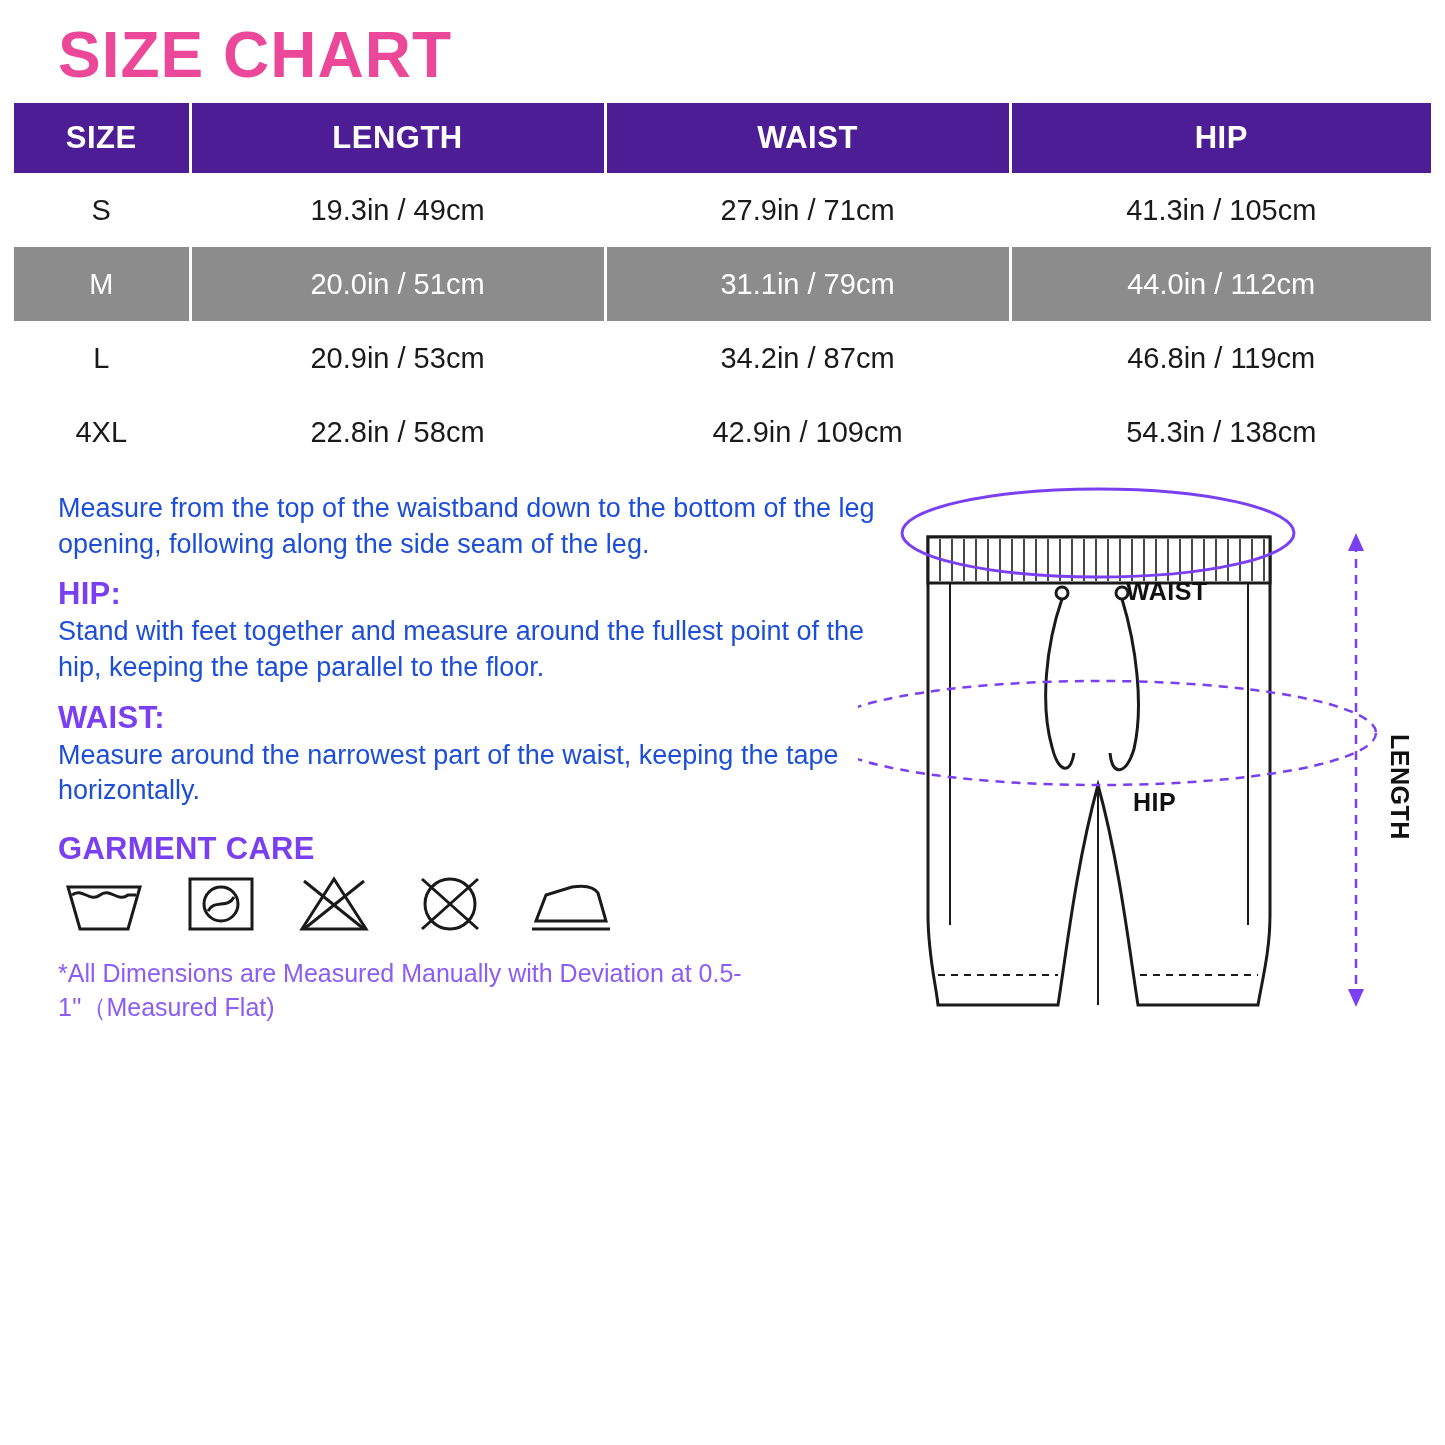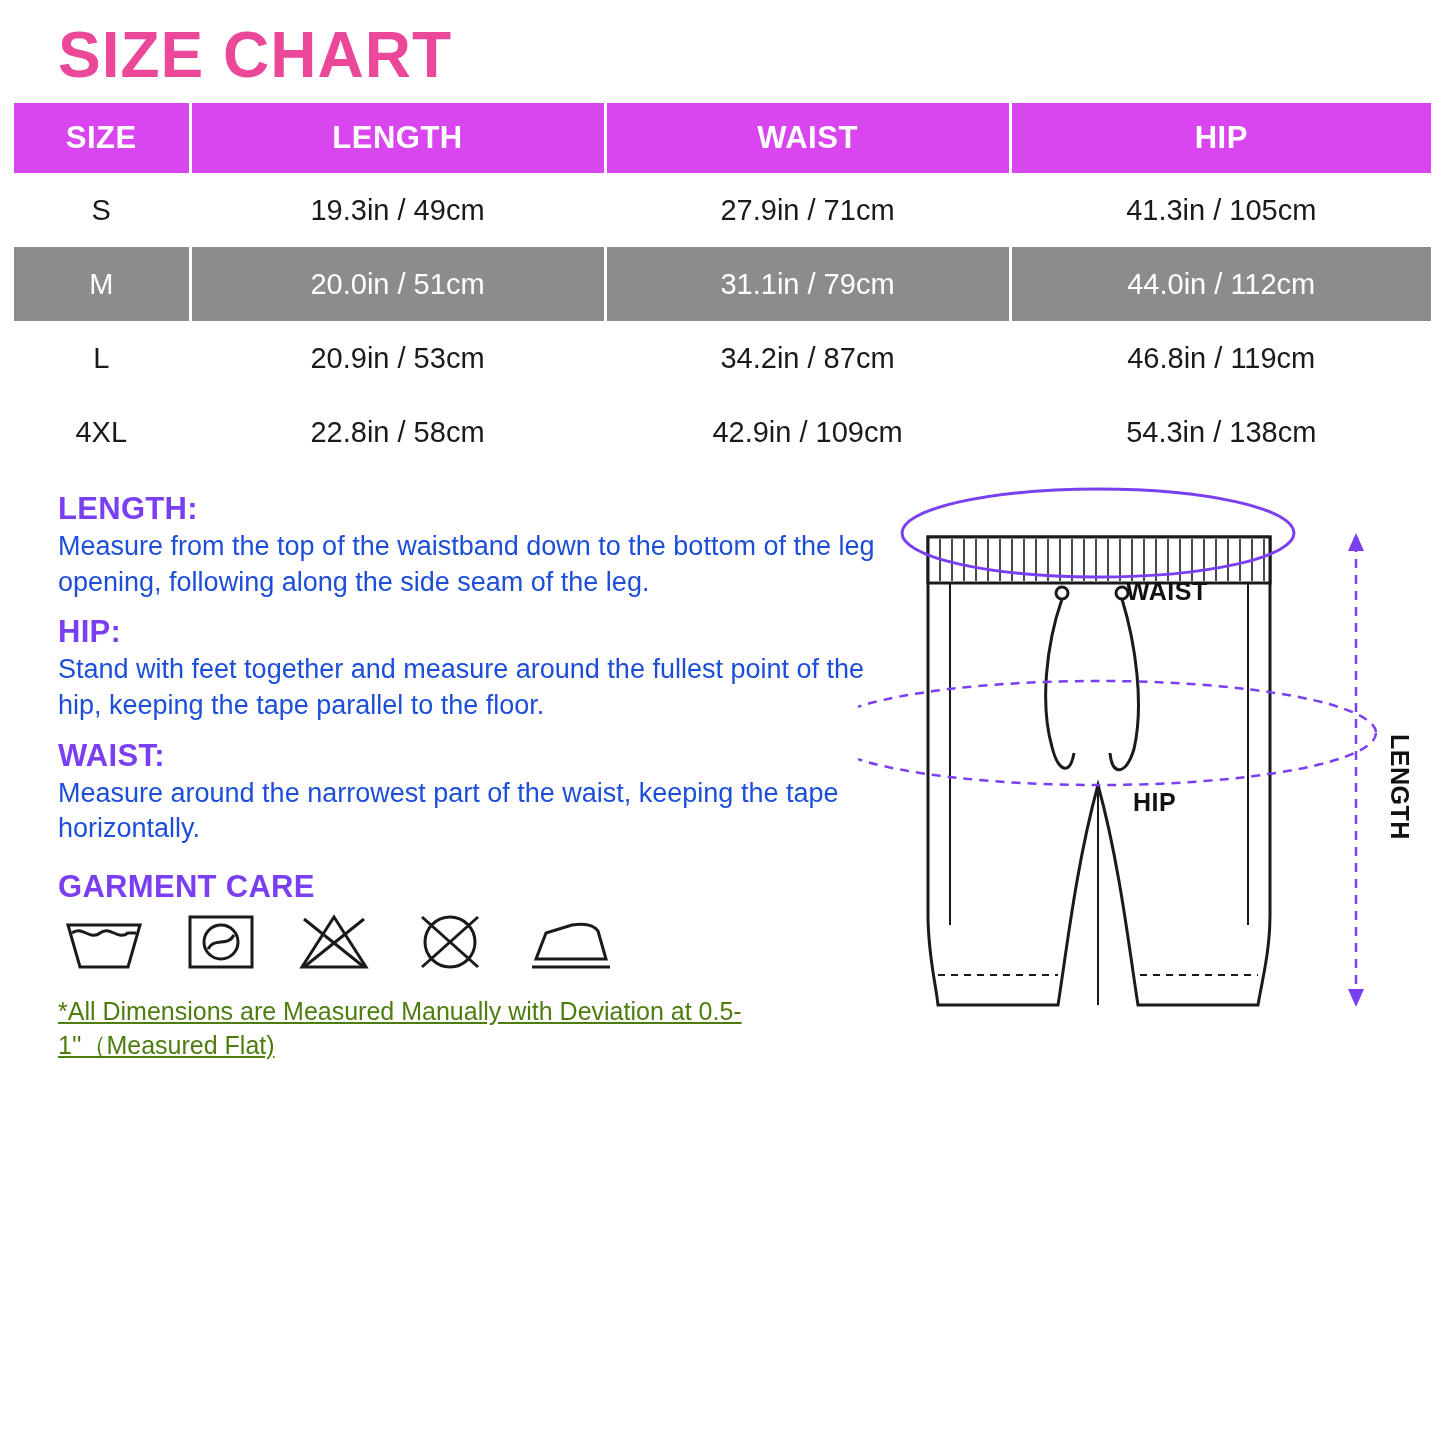--- a/index.html
+++ b/index.html
@@ -30,21 +30,21 @@
     color: #ec4899;
     line-height: 1.05;
   }
   table.size-table {
     width: 1417px;
     border-collapse: collapse;
     table-layout: fixed;
     margin: 0;
   }
   table.size-table th {
-    background: #d946ef;
+    background: #4c1d95;
     color: #ffffff;
     font-size: 31px;
     font-weight: bold;
     letter-spacing: 0.5px;
     height: 68px;
     border-right: 3px solid #ffffff;
     text-align: center;
     vertical-align: middle;
   }
   table.size-table th:last-child { border-right: none; }
@@ -103,23 +103,22 @@
   .care-icons {
     display: flex;
     gap: 40px;
     align-items: flex-end;
     margin: 6px 0 22px 4px;
   }
   .care-icons svg { display: block; }
   .footnote {
     font-size: 25px;
     line-height: 1.35;
-    color: #4d7c0f;
+    color: #8b5cf6;
     margin-top: 6px;
-    text-decoration: underline;
   }
   .right-col {
     position: relative;
     width: 520px;
     margin-left: 4px;
   }
   .garment {
     position: absolute;
     top: -6px;
     left: -40px;
@@ -187,21 +186,20 @@
         <td>54.3in / 138cm</td>
       </tr>
     </tbody>
   </table>
 
   <div class="lower">
 
     <div class="left-col">
 
       <div>
-        <div class="sec-head">LENGTH:</div>
         <p class="sec-body">Measure from the top of the waistband down to the bottom of the leg opening, following along the side seam of the leg.</p>
       </div>
 
       <div>
         <div class="sec-head">HIP:</div>
         <p class="sec-body">Stand with feet together and measure around the fullest point of the hip, keeping the tape parallel to the floor.</p>
       </div>
 
       <div>
         <div class="sec-head">WAIST:</div>

